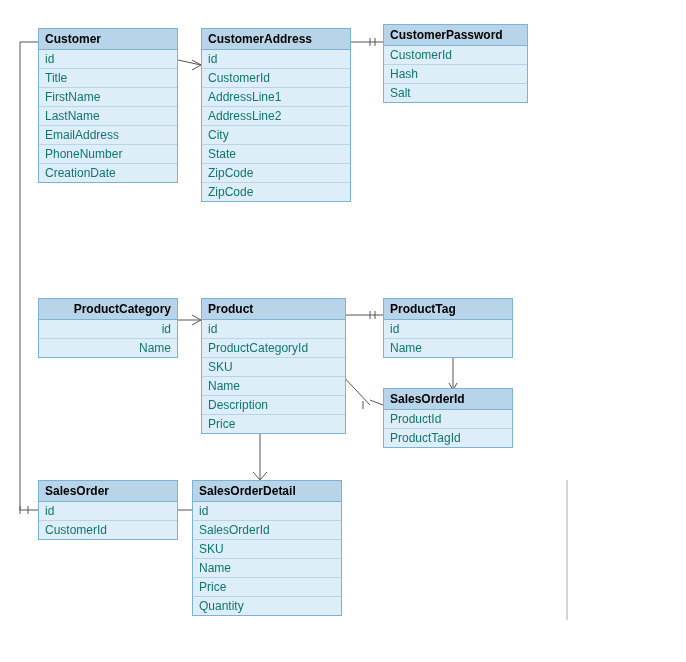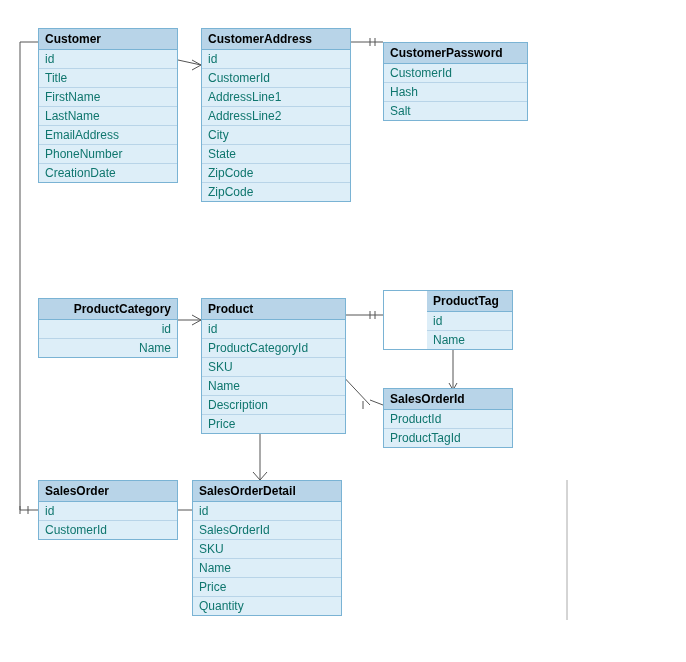--- a/index.html
+++ b/index.html
@@ -126,21 +126,21 @@
     <div class="table-row">id</div>
     <div class="table-row">CustomerId</div>
     <div class="table-row">AddressLine1</div>
     <div class="table-row">AddressLine2</div>
     <div class="table-row">City</div>
     <div class="table-row">State</div>
     <div class="table-row">ZipCode</div>
     <div class="table-row">ZipCode</div>
   </div>
 
-  <div class="db-table" style="left:383px; top:42px; width:145px;">
+  <div class="db-table" style="left:383px; top:24px; width:145px;">
     <div class="table-header">CustomerPassword</div>
     <div class="table-row">CustomerId</div>
     <div class="table-row">Hash</div>
     <div class="table-row">Salt</div>
   </div>
 
   <div class="db-table" style="left:38px; top:298px; width:140px;text-align:right;">
     <div class="table-header">ProductCategory</div>
     <div class="table-row">id</div>
     <div class="table-row">Name</div>
@@ -149,21 +149,21 @@
   <div class="db-table" style="left:201px; top:298px; width:145px;">
     <div class="table-header">Product</div>
     <div class="table-row">id</div>
     <div class="table-row">ProductCategoryId</div>
     <div class="table-row">SKU</div>
     <div class="table-row">Name</div>
     <div class="table-row">Description</div>
     <div class="table-row">Price</div>
   </div>
 
-  <div class="db-table" style="left:383px; top:290px; width:130px;padding-left:43px;">
+  <div class="db-table" style="left:383px; top:298px; width:130px;">
     <div class="table-header">ProductTag</div>
     <div class="table-row">id</div>
     <div class="table-row">Name</div>
   </div>
 
   <div class="db-table" style="left:383px; top:388px; width:130px;">
     <div class="table-header">SalesOrderId</div>
     <div class="table-row">ProductId</div>
     <div class="table-row">ProductTagId</div>
   </div>

